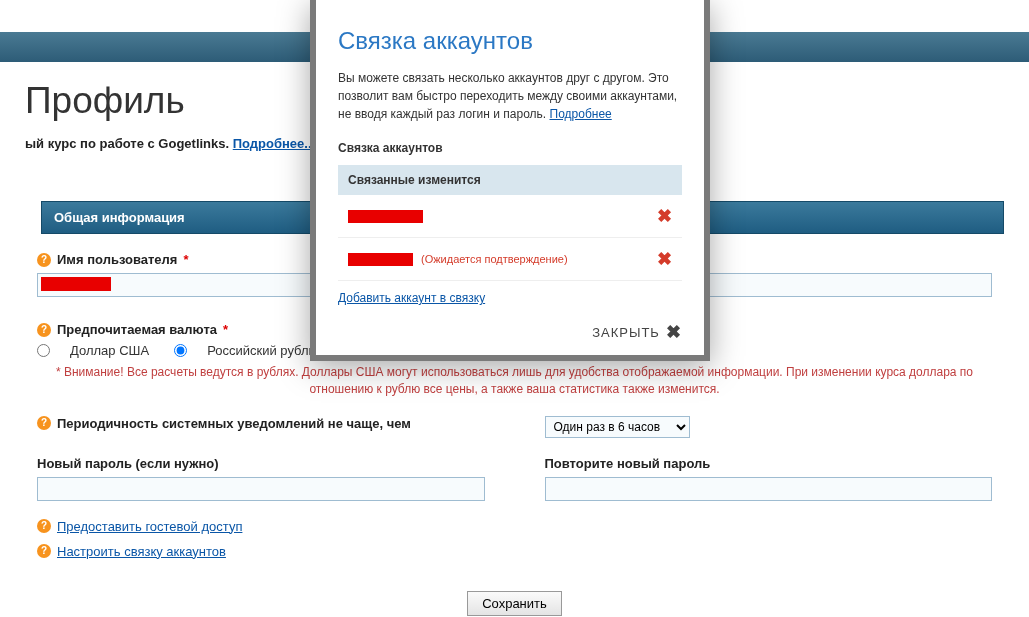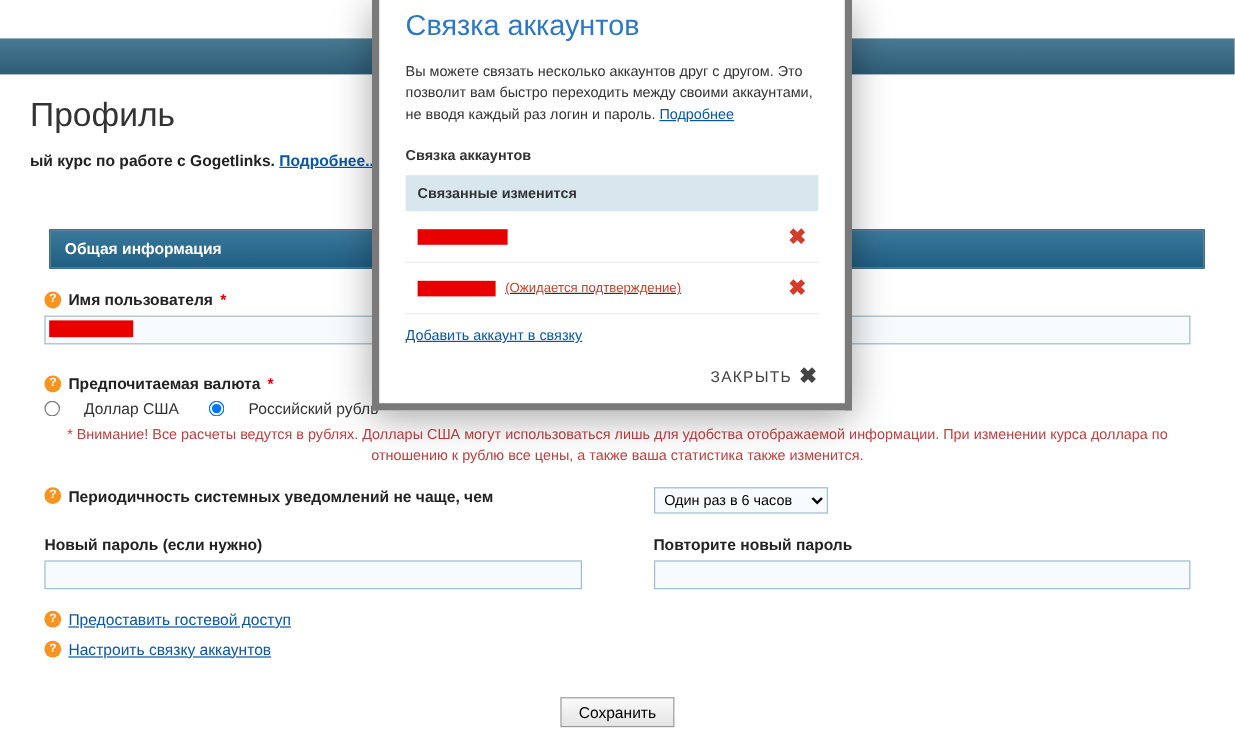--- a/index.html
+++ b/index.html
@@ -15,21 +15,21 @@
     }
     .topbar {
       background: linear-gradient(#4a7a93, #2d5c77);
       height: 30px;
       margin-top: 32px;
     }
     .page {
       padding: 0 25px;
     }
     h1.page-title {
-      font-size: 28px;
+      font-size: 37px;
       font-weight: normal;
       color: #333;
       margin: 18px 0 14px 0;
     }
     .course-line {
       font-size: 13px;
       color: #222;
       font-weight: bold;
       margin-bottom: 50px;
     }
@@ -134,21 +134,21 @@
     .modal {
       position: absolute;
       left: 310px;
       top: 0px;
       width: 400px;
       background: #fff;
       border: 6px solid #7a7a7a;
       border-top: none;
       box-shadow: 0 6px 30px rgba(0,0,0,0.35);
       pointer-events: auto;
-      padding: 8px 22px 12px 22px;
+      padding: 27px 22px 12px 22px;
     }
     .modal h2 {
       color: #2b78c4;
       font-size: 24px;
       font-weight: normal;
       margin-bottom: 14px;
     }
     .modal p {
       font-size: 12px;
       color: #333;
@@ -168,21 +168,21 @@
       font-weight: bold;
       color: #333;
     }
     .account-row {
       display: flex;
       justify-content: space-between;
       align-items: center;
       padding: 10px;
       border-bottom: 1px solid #eee;
     }
-    .account-row .name-cell { display:flex; align-items:center; gap:8px;text-decoration:underline; }
+    .account-row .name-cell { display:flex; align-items:center; gap:8px; }
     .account-row .redacted-bar { width: 75px; height: 13px; }
     .account-row.second .redacted-bar { width: 65px; }
     .pending {
       color: #d43b2a;
       font-size: 11px;
     }
     .delete-x {
       color: #d43b2a;
       font-weight: bold;
       font-size: 18px;

